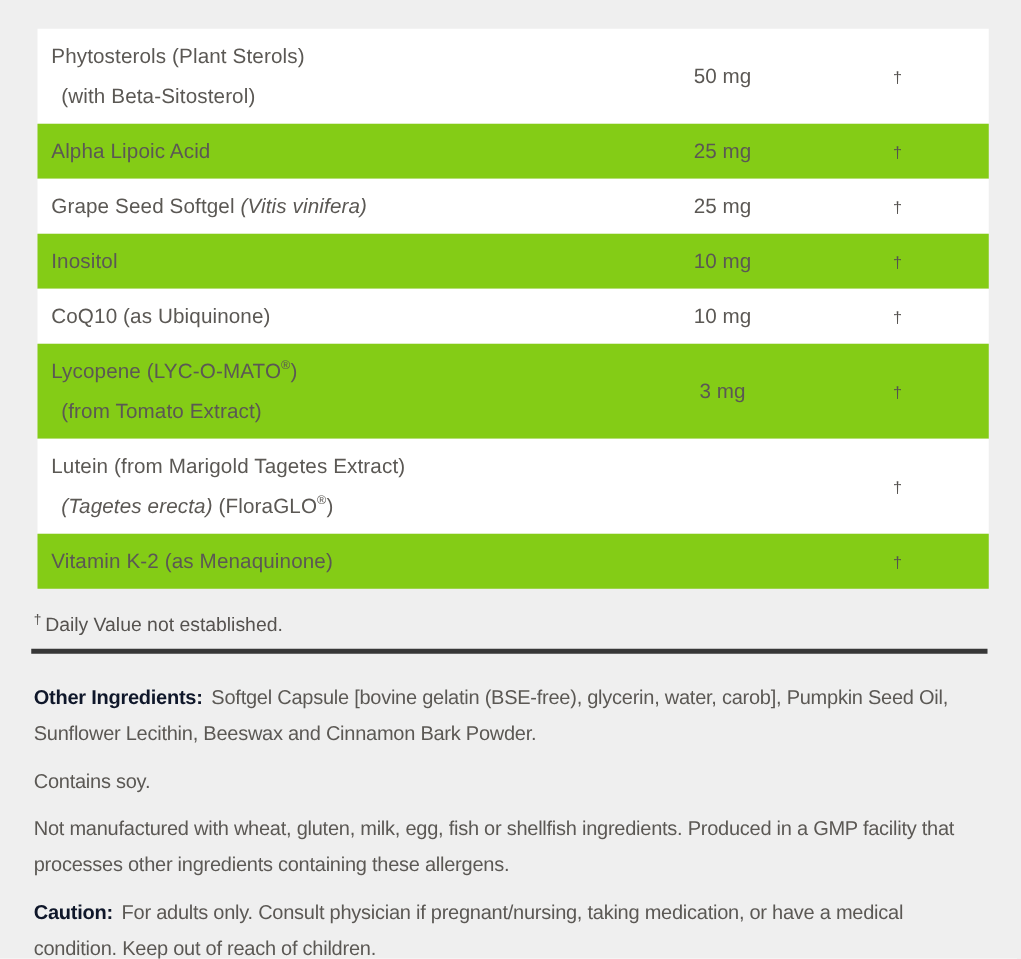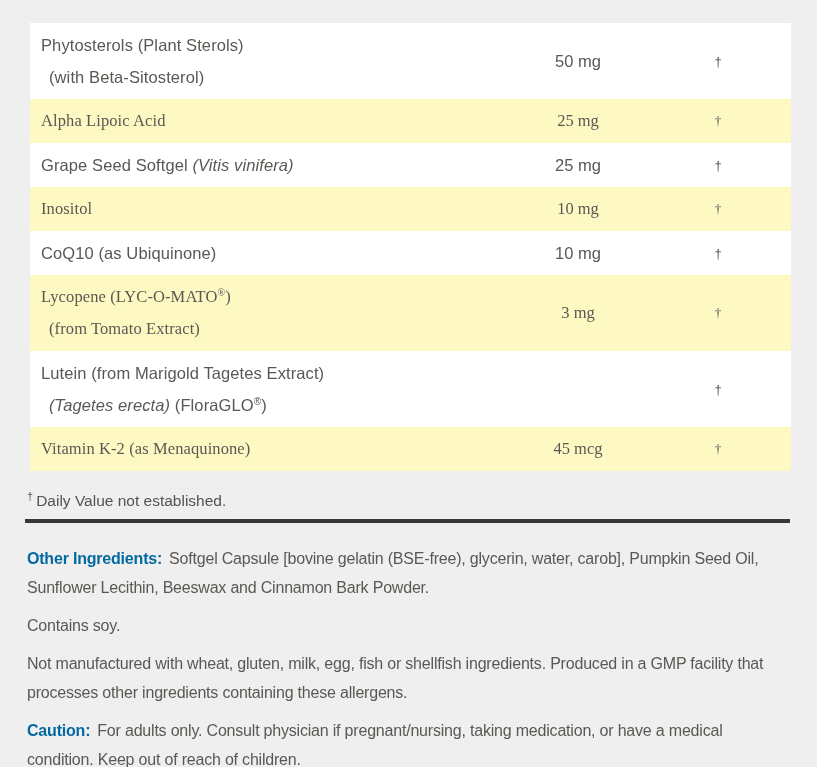--- a/index.html
+++ b/index.html
@@ -15,21 +15,21 @@
   
   .supp-table{
     margin:23px 26px 0 30px;
   }
   .srow{
     display:flex;
     align-items:center;
     padding-right:23px;
   }
   .srow.white{background:#ffffff;}
-  .srow.gray{background:#fef9c3;font-family:Liberation Serif, serif;}
+  .srow.gray{background:#84cc16;}
   .cell-name{
     flex:1;
     padding:6px 0 6px 11px;
     font-size:16.5px;
     line-height:32px;
     letter-spacing:0.1px;
   }
   .name-line.indent{padding-left:8px;}
   .cell-name i{font-style:italic;}
   .cell-name sup{font-size:10px;line-height:0;vertical-align:super;}
@@ -64,21 +64,21 @@
   .info{
     margin:21px 25px 0 27px;
     font-size:16px;
     letter-spacing:-0.2px;
     line-height:29px;
     color:#5b5854;
   }
   .info p{margin:0 0 9px 0;}
   .info .lbl{
     font-weight:bold;
-    color:#0369a1;
+    color:#0f172a;
     margin-right:7px;
   }
 </style>
 </head>
 <body>
 
 <div class="page">
 
   <div class="supp-table">
       <div class="srow white">
@@ -129,21 +129,20 @@
         <div class="cell-name">
           <div class="name-line"><span>Lutein (from Marigold Tagetes Extract)</span></div>
           <div class="name-line indent"><i>(Tagetes erecta)</i><span> (FloraGLO</span><sup>®</sup><span>)</span></div>
         </div>
         <div class="cell-dv">†</div>
       </div>
       <div class="srow gray">
         <div class="cell-name">
           <div class="name-line"><span>Vitamin K-2 (as Menaquinone)</span></div>
         </div>
-        <div class="cell-amt">45 mcg</div>
         <div class="cell-dv">†</div>
       </div>
     </div>
 
   <div class="footnote"><sup>†</sup><span>Daily Value not established.</span></div>
 
   <div class="divider"></div>
 
   <div class="info">
     <p><span class="lbl">Other Ingredients:</span><span>Softgel Capsule [bovine gelatin (BSE-free), glycerin, water, carob], Pumpkin Seed Oil, Sunflower Lecithin, Beeswax and Cinnamon Bark Powder.</span></p>

